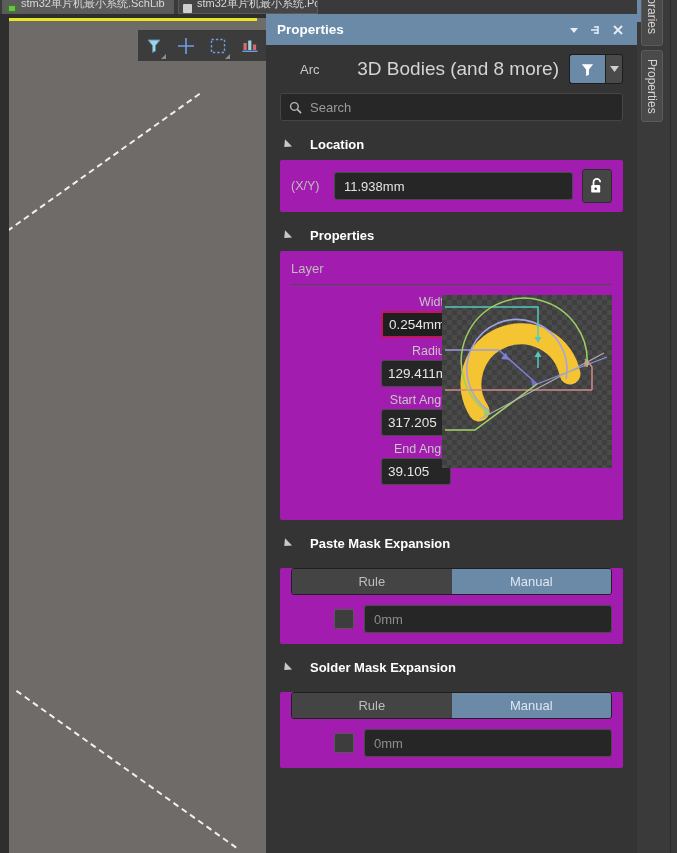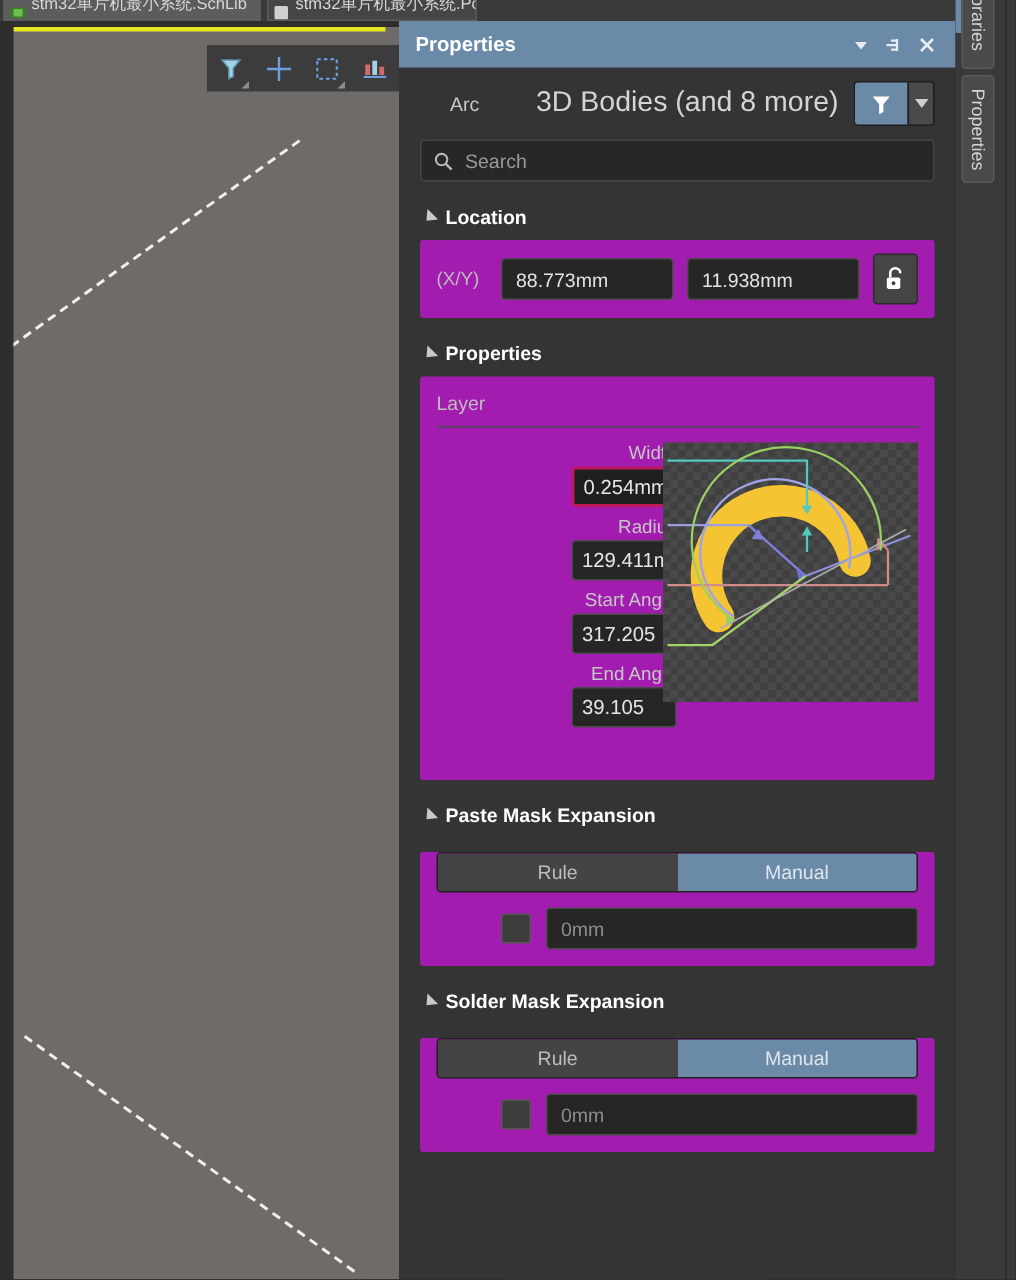--- a/index.html
+++ b/index.html
@@ -114,21 +114,21 @@
   }
 
   .search-wrap { padding: 0 14px; }
   .search-box {
     height: 28px; background: #272727; border: 1px solid #454545;
     border-radius: 3px; display: flex; align-items: center; padding: 0 8px;
   }
   .search-box .txt { color: #9a9a9a; font-size: 13px; margin-left: 8px; }
 
   .section-head {
-    display: flex; align-items: center; gap: 7px;
+    display: flex; align-items: center; gap: 20px;
     padding: 16px 14px 8px 14px;
     color: #ffffff; font-size: 13px; font-weight: bold;
   }
   .tri-down {
     width: 0; height: 0; border-left: 5px solid transparent;
     border-right: 5px solid transparent; border-top: 6px solid #c9c9c9;
     transform: rotate(45deg) translate(1px,-1px);
   }
 
   .group { background: #a21caf; margin: 0 14px; border-radius: 2px; }
@@ -337,21 +337,20 @@
         </div>
       </div>
 
       <div class="section-head">
         <span class="tri-down"></span>
         <span>Location</span>
       </div>
       <div class="group">
         <div class="loc-row">
           <span class="loc-label">(X/Y)</span>
-          <span class="field loc-field">88.773mm</span>
           <span class="field loc-field">11.938mm</span>
           <span class="lock-btn">
             <svg width="16" height="18" viewBox="0 0 16 18" aria-hidden="true">
               <path d="M4.5 8 V5.2 A3.3 3.3 0 0 1 11.2 5.2" fill="none" stroke="#ffffff" stroke-width="1.7"></path>
               <rect x="2.2" y="8" width="9" height="7.6" rx="1.2" fill="#ffffff"></rect>
               <circle cx="6.7" cy="11.8" r="1.25" fill="#3d3d3d"></circle>
             </svg>
           </span>
         </div>
       </div>

